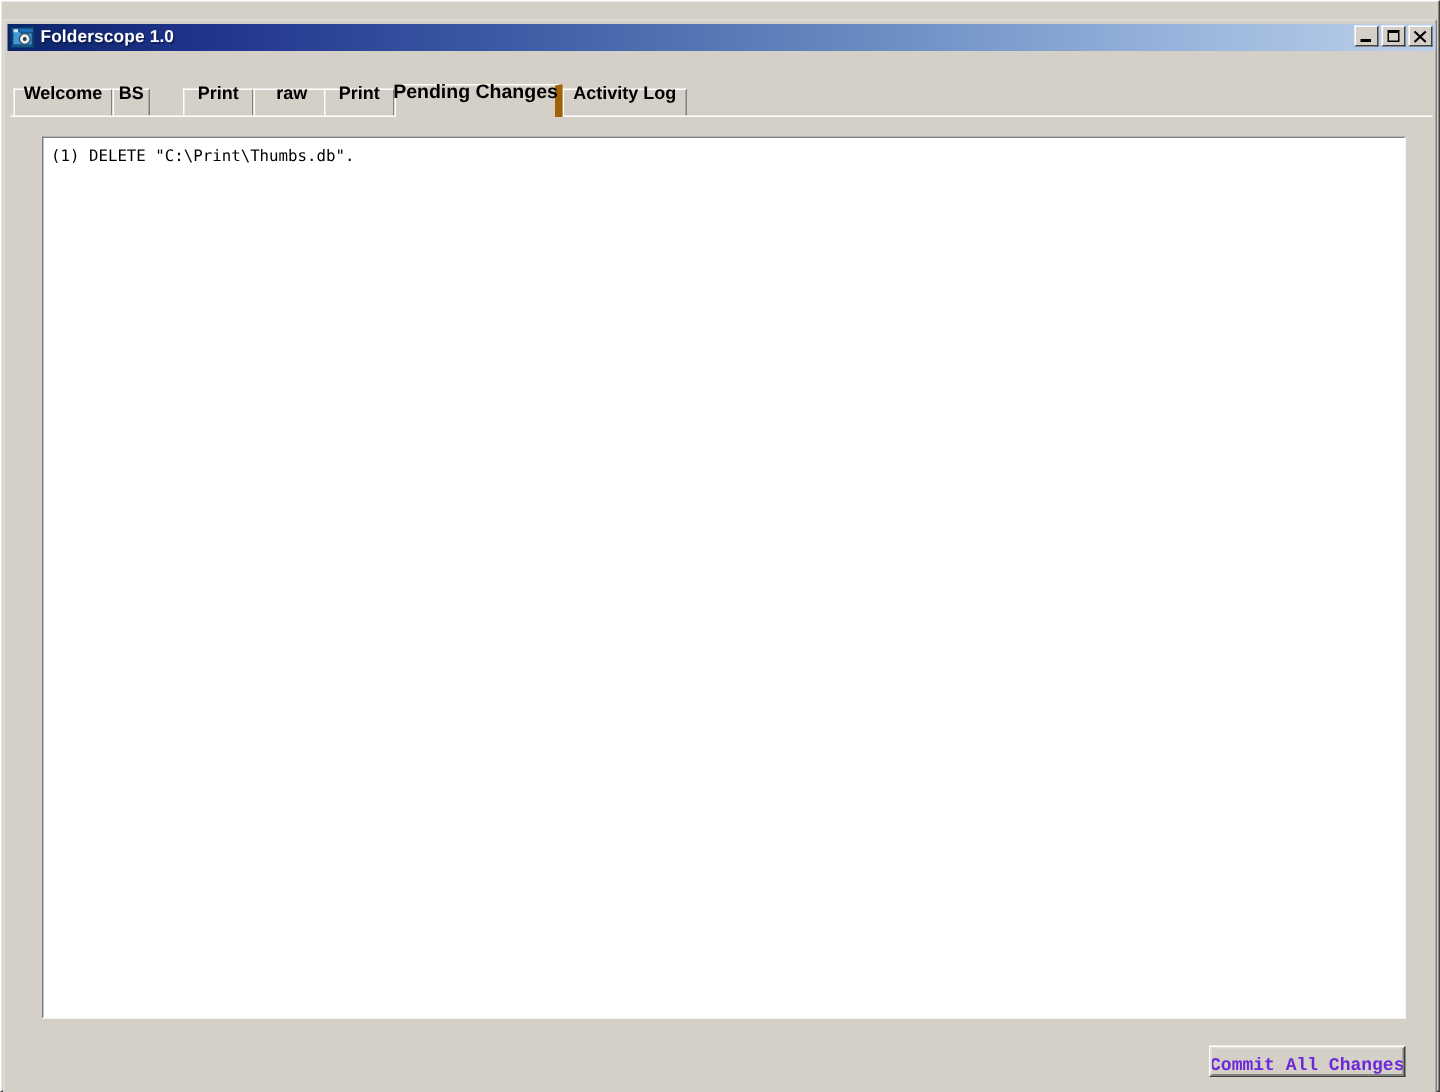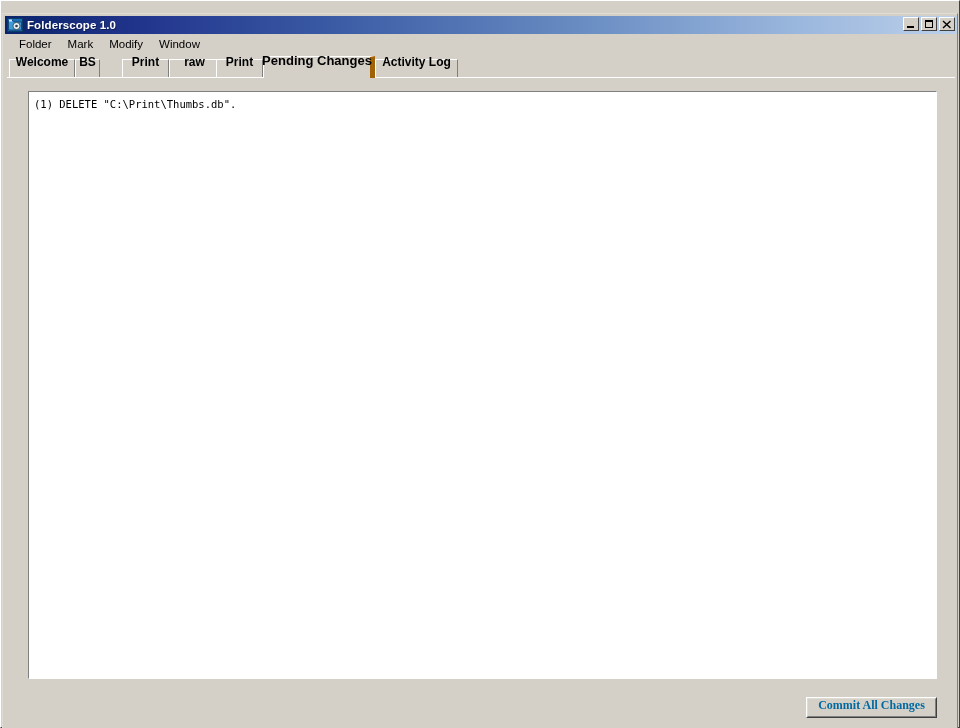--- a/index.html
+++ b/index.html
@@ -226,26 +226,26 @@
     width: 131px;
     height: 21px;
     background: #d4d0c8;
     border-top: 1px solid #ffffff;
     border-left: 1px solid #ffffff;
     border-right: 1px solid #404040;
     border-bottom: 1px solid #404040;
     box-sizing: border-box;
     font-size: 12px;
     font-weight: bold;
-    font-family: Liberation Serif, serif;
-    color: #0369a1;
+    font-family: Liberation Mono, monospace;
+    color: #6d28d9;
     cursor: default;
     padding: 0;
     display: flex;
-    align-items: flex-start;
+    align-items: flex-end;
     justify-content: center;
     white-space: nowrap;
   }
   #commit-btn-inner {
     position: absolute;
     left: 0; top: 0;
     width: 129px;
     height: 19px;
     border-top: 1px solid #dfdcd4;
     border-left: 1px solid #dfdcd4;
@@ -283,26 +283,20 @@
         <button class="sysbtn">
           <span class="glyph">
             <svg width="10" height="9" viewBox="0 0 10 9" xmlns="http://www.w3.org/2000/svg">
               <path d="M1 1 L8.5 8 M8.5 1 L1 8" stroke="#000" stroke-width="1.4" fill="none"></path>
             </svg>
           </span>
         </button>
       </span>
     </div>
 
-    <div id="menubar">
-      <div class="menu-item">Folder</div>
-      <div class="menu-item">Mark</div>
-      <div class="menu-item">Modify</div>
-      <div class="menu-item">Window</div>
-    </div>
 
     <div id="tabstrip">
       <div class="tab" style="left:2px;  width:66px;">Welcome</div>
       <div class="tab" style="left:68px; width:25px;">BS</div>
       <div class="tab" style="left:115px;width:47px;">Print</div>
       <div class="tab" style="left:162px;width:51px;">raw</div>
       <div class="tab" style="left:209px;width:47px;">Print</div>
       <div class="tab selected" style="left:256px;width:112px;">Pending Changes</div>
       <div class="tab" style="left:368px;width:83px;">Activity Log</div>
     </div>

